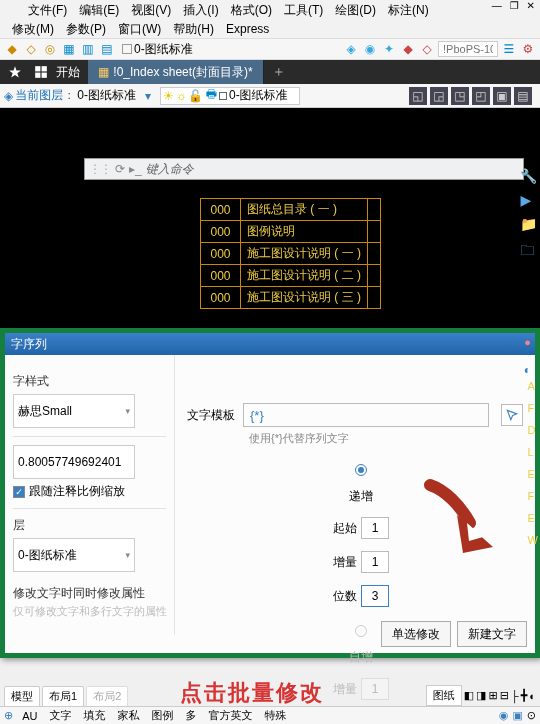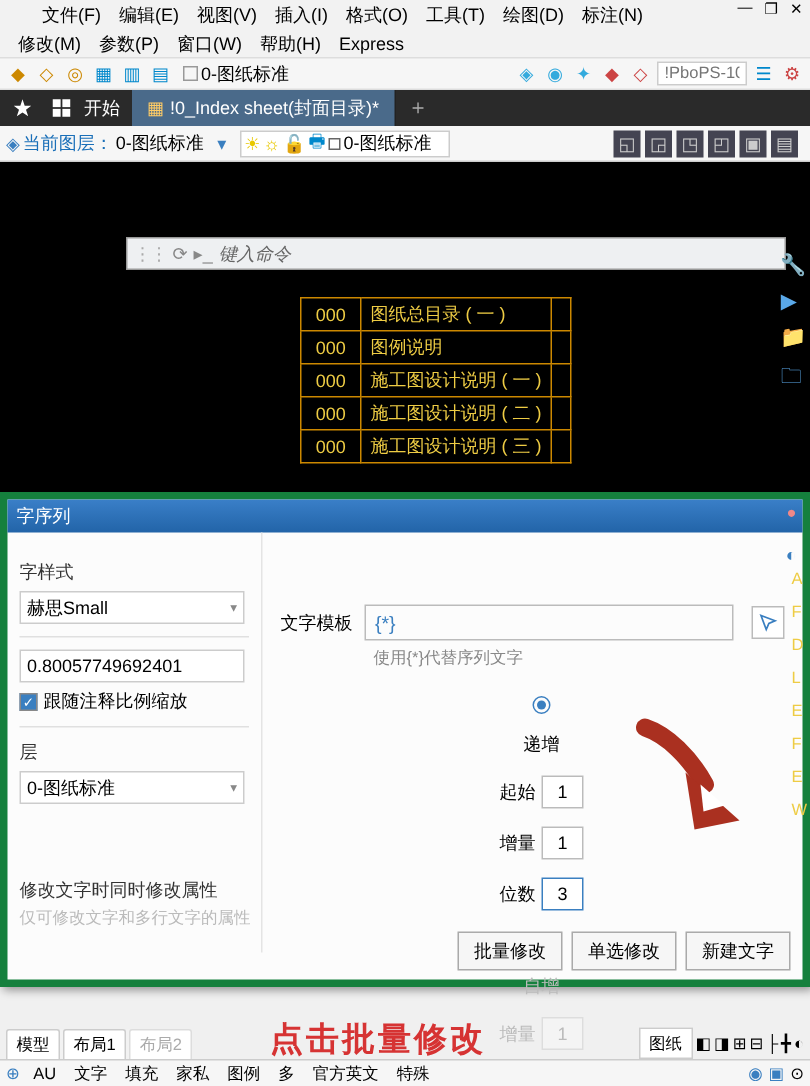--- a/index.html
+++ b/index.html
@@ -50,21 +50,21 @@
 .name-col { width: 200px; }
 .ext-col { width: 18px; color: #ee3333; border-left: none; }
 
 .dialog { position: absolute; left: 0; top: 328px; width: 540px; height: 330px; background: #fcfcfc; border: 5px solid #15803d; box-shadow: 2px 2px 6px rgba(0,0,0,0.4); }
 .dlg-title { background: #2b6fb0; background: linear-gradient(#3a7fc8, #2264a8); color: #fff; height: 22px; display: flex; align-items: center; padding: 0 6px; font-size: 12px; }
 .dlg-close { position: absolute; right: 4px; top: 3px; color: #e88; font-size: 11px; }
 .dlg-body { display: flex; height: 280px; }
 .dlg-left { width: 170px; padding: 12px 8px; border-right: 1px solid #e4e4e4; }
 .dlg-left label { display: block; font-size: 12px; color: #333; margin-bottom: 4px; margin-top: 6px; }
 .dlg-left hr { border: none; border-top: 1px solid #e0e0e0; margin: 8px 0; }
-.dlg-left .field-input { width: 150px; height: 22px; border: 1px solid #ccc; font-size: 12px; padding: 4px 4px; display: flex; align-items: center; justify-content: space-between; background: #fff; }
+.dlg-left .field-input { width: 122px; height: 22px; border: 1px solid #ccc; font-size: 12px; padding: 16px 4px; display: flex; align-items: center; justify-content: space-between; background: #fff; }
 .dlg-left .field-input .arrow { color: #888; font-size: 9px; }
 .dlg-left .chk { display: flex; align-items: center; gap: 4px; margin-top: 4px; font-size: 12px; }
 
 .dlg-right { flex: 1; padding: 12px; position: relative; }
 .tmpl-row { display: flex; align-items: center; gap: 8px; margin-top: 36px; }
 .tmpl-row label { font-size: 12px; }
 .tmpl-input { flex: 1; height: 24px; border: 1px solid #bbb; padding: 0 6px; color: #3a7fc0; font-size: 13px; display: flex; align-items: center; }
 .cursor-btn { width: 22px; height: 22px; border: 1px solid #bbb; color: #3a7fc0; display: flex; align-items: center; justify-content: center; margin-left: 4px; background: #fff; }
 .caption { color: #888; font-size: 11px; margin-left: 62px; margin-top: 4px; }
 
@@ -320,21 +320,20 @@
 
     </div>
   </div>
 
   <div class="dlg-foot-note">
     <span>修改文字时同时修改属性</span>
     <span class="sub">仅可修改文字和多行文字的属性</span>
   </div>
 
   <div class="dlg-btns">
-    <button>批量修改</button>
     <button>单选修改</button>
     <button>新建文字</button>
   </div>
 </div>
 
 <div class="side-ruler">
   <span>A</span>
   <span>F</span>
   <span>D</span>
   <span>L</span>

